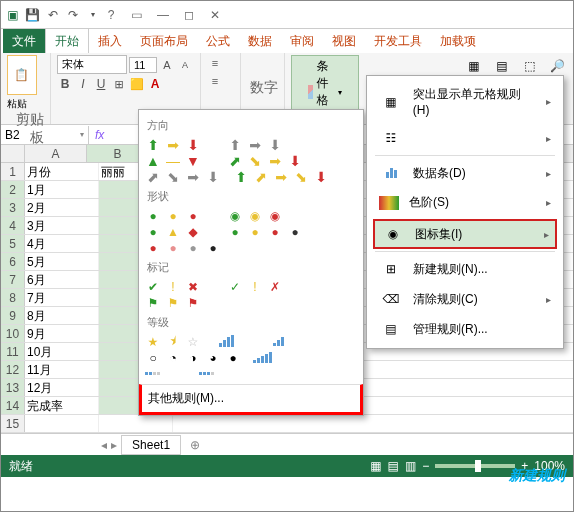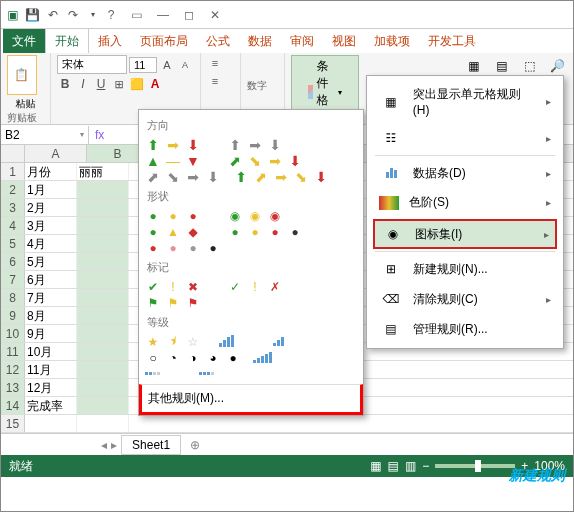--- a/index.html
+++ b/index.html
@@ -9,40 +9,40 @@
 .qat-icon{width:16px;height:16px;display:flex;align-items:center;justify-content:center;color:#555}
 .title{flex:1;text-align:center;color:#444}
 .winbtns{display:flex;gap:6px}
 .winbtn{width:20px;height:18px;display:flex;align-items:center;justify-content:center;color:#666}
 .tabs{height:24px;display:flex;align-items:center;background:#fff;padding-left:2px}
 .tab{padding:4px 9px;color:#c2410c;cursor:pointer}
 .tab.file{background:#217346;color:#fff}
 .tab.active{background:#fff;border:1px solid #ccc;border-bottom:none;color:#217346}
 .ribbon{height:72px;background:#f5f5f5;border-bottom:1px solid #ccc;display:flex;position:relative}
 .rgroup{border-right:1px solid #ddd;padding:2px 6px;display:flex;flex-direction:column;justify-content:space-between}
-.rgroup .glabel{font-size:10px;text-align:left;color:#666}
+.rgroup .glabel{font-size:14px;text-align:right;color:#666}
 .paste-big{width:30px;height:40px;background:#fff;border:1px solid #f0c060;display:flex;align-items:center;justify-content:center;margin-bottom:2px}
 .fontrow{display:flex;gap:2px;align-items:center;margin-bottom:2px}
 .fontsel{border:1px solid #bbb;padding:1px 4px;background:#fff;font-size:11px}
 .mini{width:16px;height:16px;display:flex;align-items:center;justify-content:center;color:#555;font-size:11px}
 .ribbon-right{position:absolute;right:4px;top:2px;display:flex;gap:6px}
 .rbtn{width:22px;height:22px;border:1px solid transparent;display:flex;align-items:center;justify-content:center}
 .cf-btn{display:flex;align-items:center;gap:3px;padding:2px 16px;border:1px solid #9bc09b;background:#d5e8d5}
 .cf-swatch{width:14px;height:14px;background:linear-gradient(135deg,#e8a0a0 50%,#a0c8e8 50%)}
 .namebox-row{height:20px;display:flex;align-items:center;border-bottom:1px solid #ccc}
 .namebox{width:88px;border-right:1px solid #ccc;padding:2px 4px;display:flex;justify-content:space-between;align-items:center}
-.fx{padding:0 6px;color:#8b5cf6;}
+.fx{padding:0 6px;color:#8b5cf6;font-style:italic}
 .sheet{position:relative}
 .colhdr{display:flex;height:18px;background:#f0f0f0;border-bottom:1px solid #ccc}
 .colhdr .corner{width:24px;border-right:1px solid #ccc}
 .colhdr .ch{width:62px;border-right:1px solid #ccc;text-align:center;color:#555;line-height:18px}
 .rows{}
 .row{display:flex;height:18px;border-bottom:1px solid #ddd}
 .rh{width:24px;border-right:1px solid #ccc;background:#f0f0f0;text-align:center;color:#555;line-height:18px}
-.cell{width:52px;border-right:1px solid #eee;padding-left:2px;line-height:18px}
+.cell{width:74px;border-right:1px solid #eee;padding-left:2px;line-height:18px}
 .sel{background:#d5e8d5}
 .row .rh.selh{background:#d5e8d5}
 .colhdr .ch.selh{background:#d5e8d5}
 .sheettabs{height:22px;border-top:1px solid #ccc;display:flex;align-items:center;padding-left:100px;gap:4px}
 .stab{padding:2px 10px;border:1px solid #ccc;background:#fff}
 .plus{width:20px;text-align:center;color:#888}
 .status{height:22px;background:#217346;color:#fff;display:flex;align-items:center;padding:0 8px;justify-content:space-between}
 .status .right{display:flex;align-items:center;gap:6px}
 .zoomslider{width:80px;height:4px;background:#a8d0a8;position:relative}
 .zoomslider .thumb{width:6px;height:12px;background:#fff;position:absolute;top:-4px;left:40px}
@@ -91,29 +91,29 @@
 
 <div class="tabs">
   <div class="tab file">文件</div>
   <div class="tab active">开始</div>
   <div class="tab">插入</div>
   <div class="tab">页面布局</div>
   <div class="tab">公式</div>
   <div class="tab">数据</div>
   <div class="tab">审阅</div>
   <div class="tab">视图</div>
+  <div class="tab">开发工具</div>
   <div class="tab">加载项</div>
-  <div class="tab">开发工具</div>
 </div>
 
 <div class="ribbon">
   <div class="rgroup" style="width:50px">
     <div>
       <div class="paste-big">📋</div>
-      <div style="font-size:10px;text-align:center">粘贴</div>
+      <div style="font-size:10px;">粘贴</div>
     </div>
     <div class="glabel">剪贴板</div>
   </div>
   <div class="rgroup" style="width:150px">
     <div>
       <div class="fontrow">
         <span class="fontsel" style="width:70px">宋体</span>
         <span class="fontsel" style="width:28px">11</span>
         <span class="mini">A</span>
         <span class="mini" style="font-size:9px">A</span>

